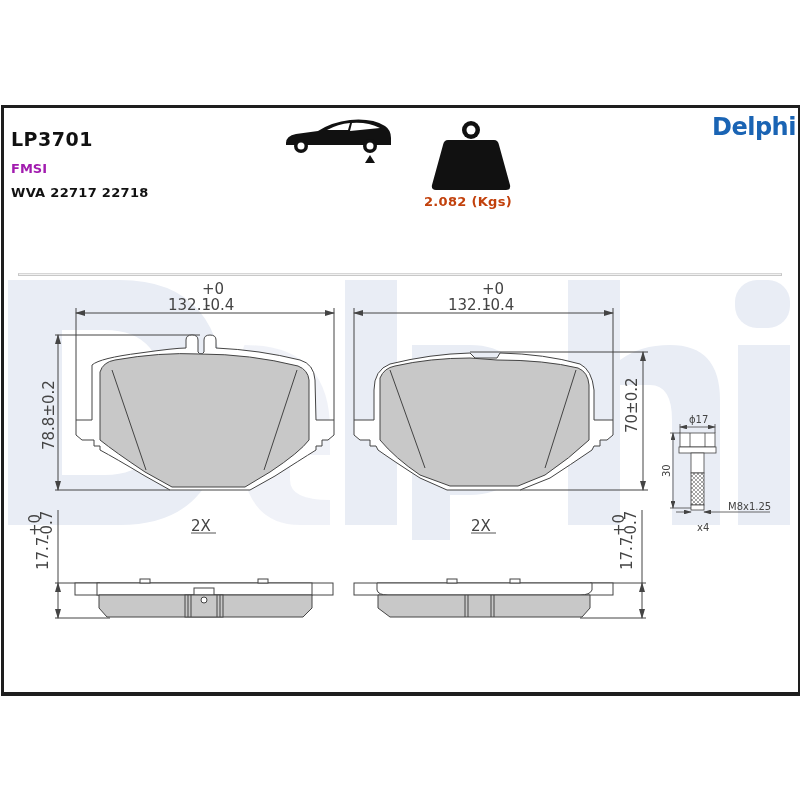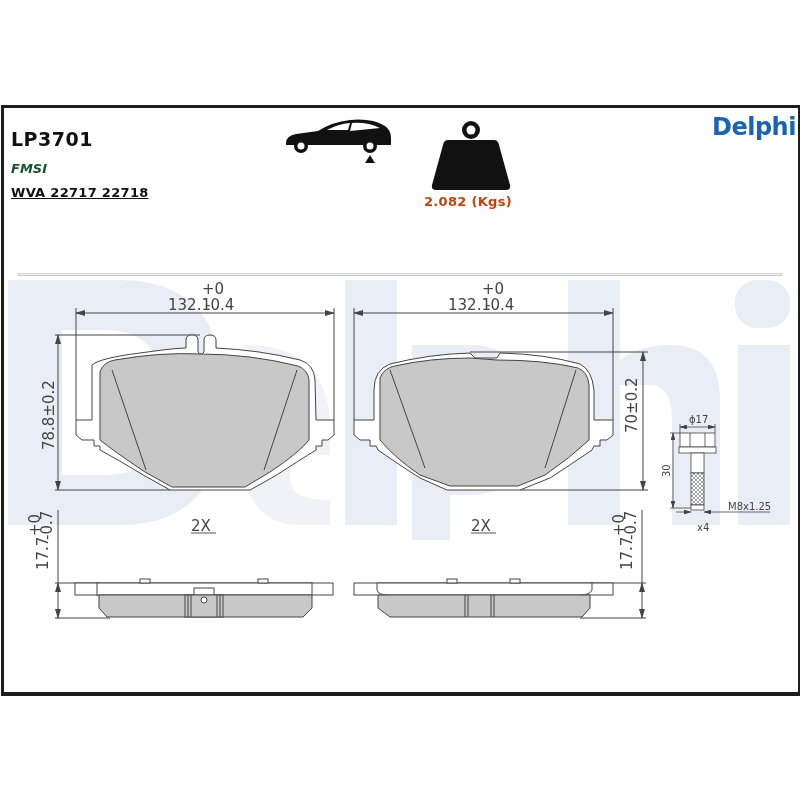--- a/index.html
+++ b/index.html
@@ -1,20 +1,20 @@
 <!DOCTYPE html>
 <html><head>
 <meta charset="utf-8">
 <style>
   html, body { margin:0; padding:0; background:#ffffff; }
   body { width:800px; height:800px; position:relative; overflow:hidden; font-family:"DejaVu Sans", sans-serif; }
   .frame { position:absolute; left:1px; top:105px; width:794px; height:584px; border:3px solid #1e1e1e; border-right-width:4px; border-bottom-width:4px; background:#fff; }
   .part-no { position:absolute; left:11px; top:128px; font-size:19px; font-weight:bold; color:#111; letter-spacing:0.5px;text-align:right; }
-  .fmsi { position:absolute; left:11px; top:161px; font-size:13px; font-weight:bold; color:#14532d;font-style:italic; }
-  .wva { position:absolute; left:11px; top:185px; font-size:13px; font-weight:bold; color:#111; letter-spacing:0.3px;text-decoration:underline; }
+  .fmsi { position:absolute; left:11px; top:161px; font-size:13px; font-weight:bold; color:#a21caf; }
+  .wva { position:absolute; left:11px; top:185px; font-size:13px; font-weight:bold; color:#111; letter-spacing:0.3px; }
   .brand { position:absolute; left:712px; top:113px; font-size:24px; font-weight:bold; color:#1a64b4; font-family:"DejaVu Sans", sans-serif; letter-spacing:-0.5px; }
   .weight-label { position:absolute; left:424px; top:194px; font-size:13px; font-weight:bold; color:#c2410c; letter-spacing:0.3px; }
   .divider { position:absolute; left:18px; top:273px; width:764px; height:3px; border:1px solid #c8c8c8; border-top-color:#d6d6d6; background:#f0f0f0; box-sizing:border-box; }
   svg.drawing { position:absolute; left:0; top:0; }
   .dim { font-family:"DejaVu Sans", sans-serif; font-size:15px; fill:#444; font-weight:normal; }
   .dim-sm { font-family:"DejaVu Sans", sans-serif; font-size:10px; fill:#444; }
 </style>
 </head>
 <body>
 

